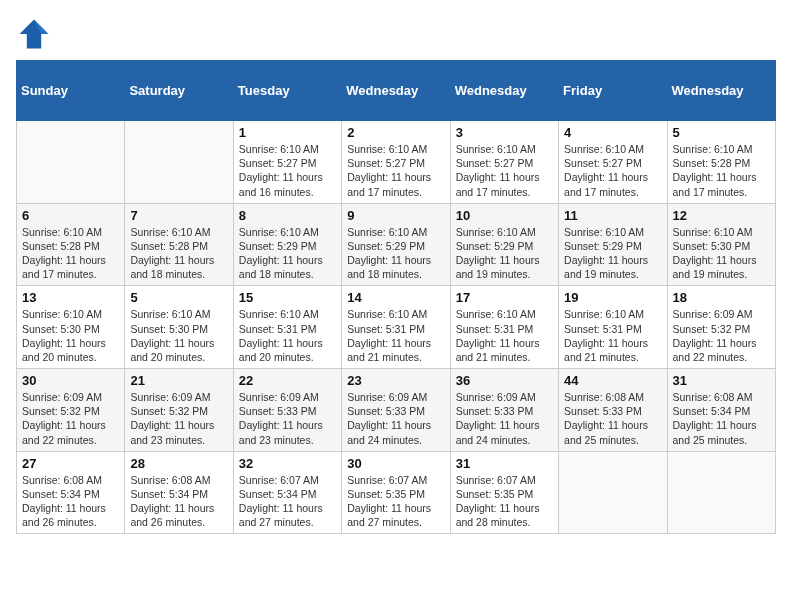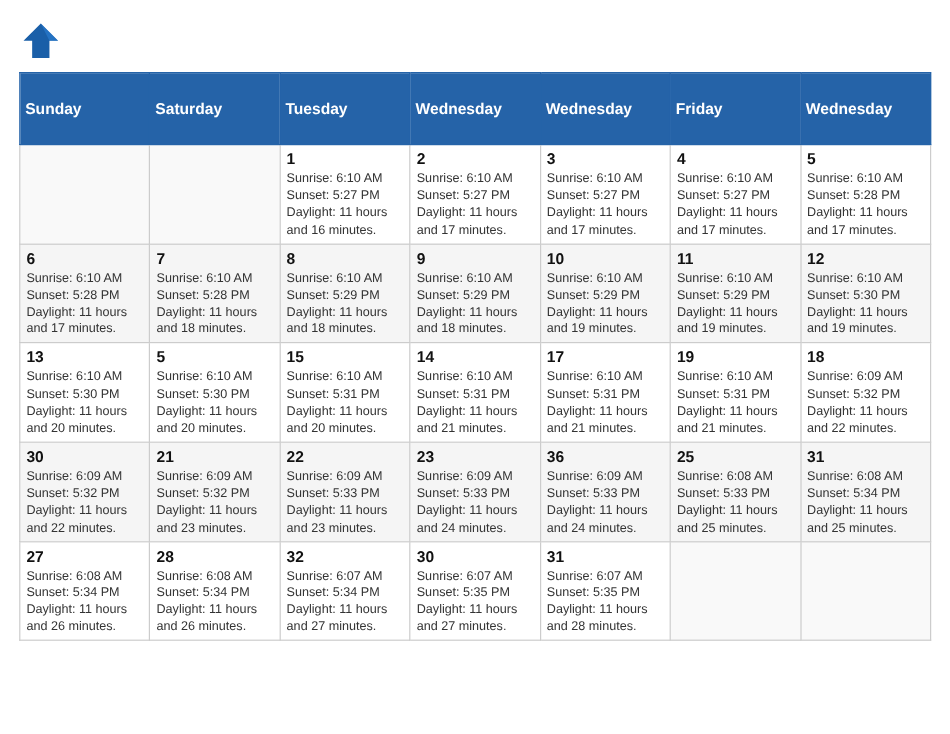--- a/index.html
+++ b/index.html
@@ -275,21 +275,21 @@
 Sunset: 5:33 PM
 Daylight: 11 hours and 24 minutes.</div>
         </td>
         <td>
           <span class="day-number">36</span>
           <div class="day-info" style="white-space: pre-line;">Sunrise: 6:09 AM
 Sunset: 5:33 PM
 Daylight: 11 hours and 24 minutes.</div>
         </td>
         <td>
-          <span class="day-number">25</span>
+          <span class="day-number">44</span>
           <div class="day-info" style="white-space: pre-line;">Sunrise: 6:08 AM
 Sunset: 5:33 PM
 Daylight: 11 hours and 25 minutes.</div>
         </td>
         <td>
           <span class="day-number">31</span>
           <div class="day-info" style="white-space: pre-line;">Sunrise: 6:08 AM
 Sunset: 5:34 PM
 Daylight: 11 hours and 25 minutes.</div>
         </td>

